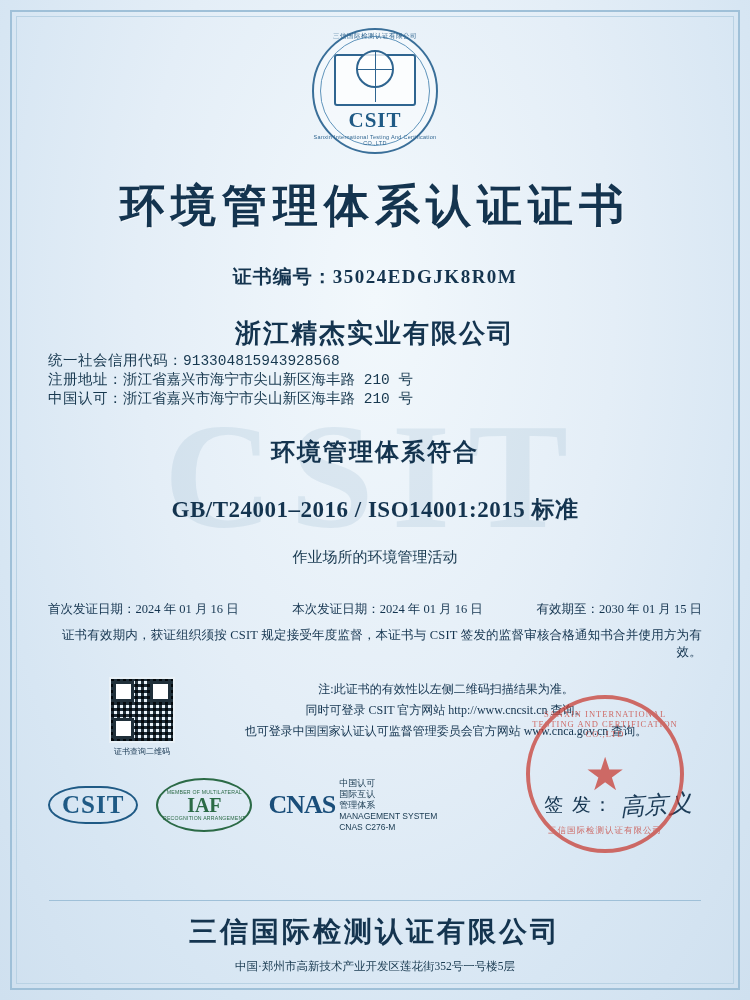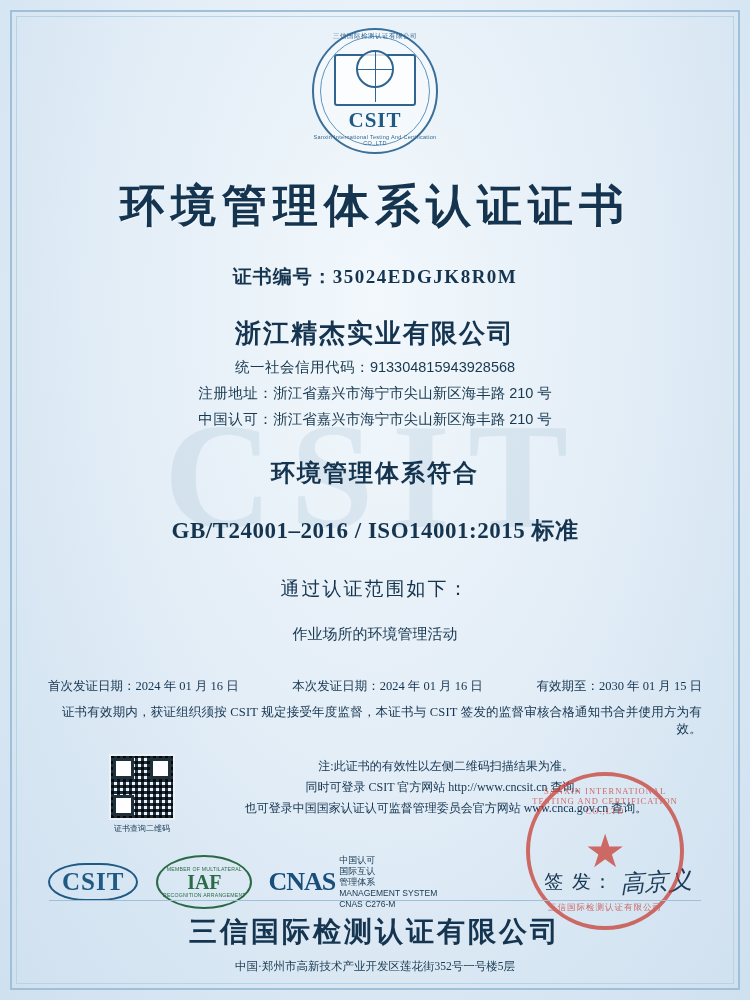--- a/index.html
+++ b/index.html
@@ -195,25 +195,24 @@
   .company {
     text-align: center;
     margin-top: 26px;
     font-size: 26px;
     font-weight: bold;
     color: #14344f;
     letter-spacing: 2px;
     font-family: "Liberation Serif", serif;
   }
   .detail-line {
-    text-align: center;
-    margin-top: 7px;
+    margin-top: 0;
     font-size: 14.5px;
     color: #17384f;
-    font-family: Liberation Sans, sans-serif;
+    font-family: Liberation Mono, monospace;
   }
   .detail-line .lbl { letter-spacing: 0.5px; }
   .scope-title {
     text-align: center;
     margin-top: 28px;
     font-size: 24px;
     font-weight: bold;
     color: #14344f;
     letter-spacing: 2px;
     font-family: "Liberation Serif", serif;
@@ -480,21 +479,20 @@
       <span class="lbl">注册地址：</span><span>浙江省嘉兴市海宁市尖山新区海丰路 210 号</span>
     </div>
     <div class="detail-line">
       <span class="lbl">中国认可：</span><span>浙江省嘉兴市海宁市尖山新区海丰路 210 号</span>
     </div>
 
     <div class="scope-title">环境管理体系符合</div>
 
     <div class="standard">GB/T24001–2016 / ISO14001:2015  标准</div>
 
-    <div class="scope-head">通过认证范围如下：</div>
 
     <div class="scope-body">
       <div>作业场所的环境管理活动</div>
     </div>
 
     <div class="dates">
       <div>
         <span>首次发证日期：</span><span>2024 年 01 月 16 日</span>
       </div>
       <div>

